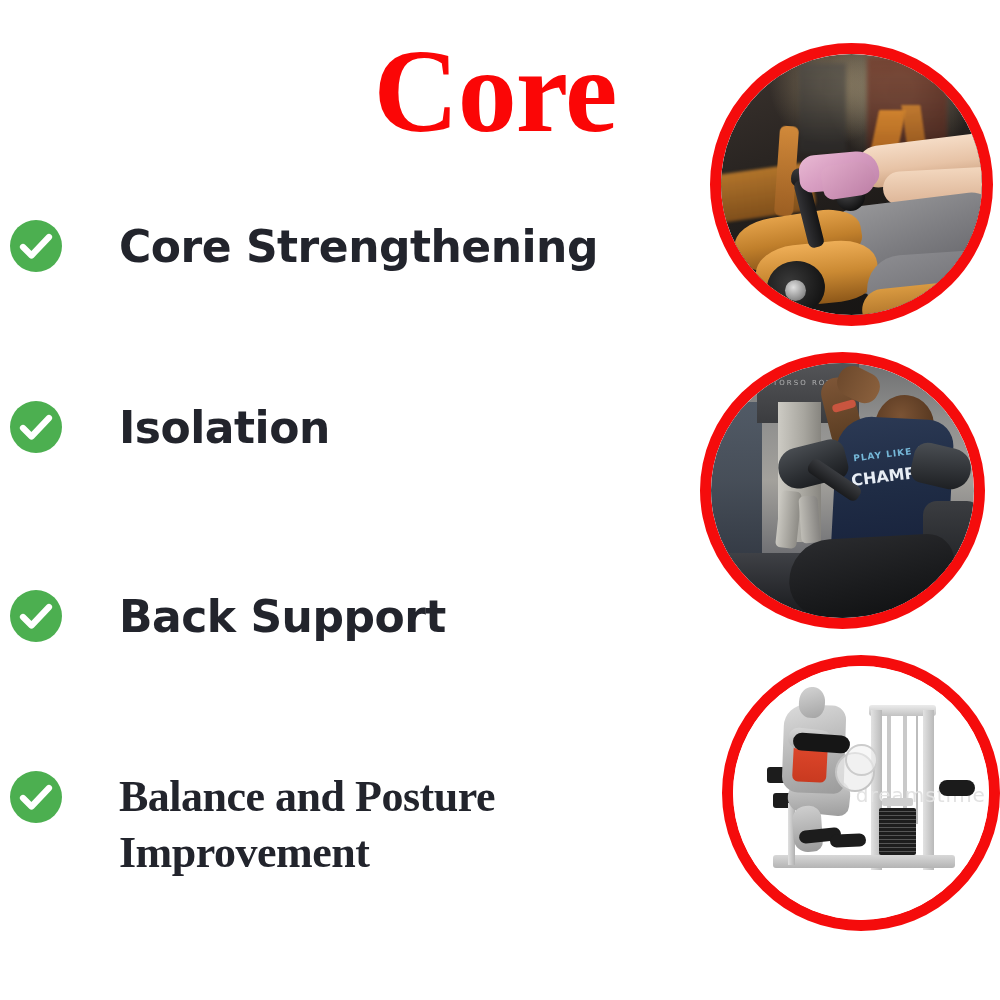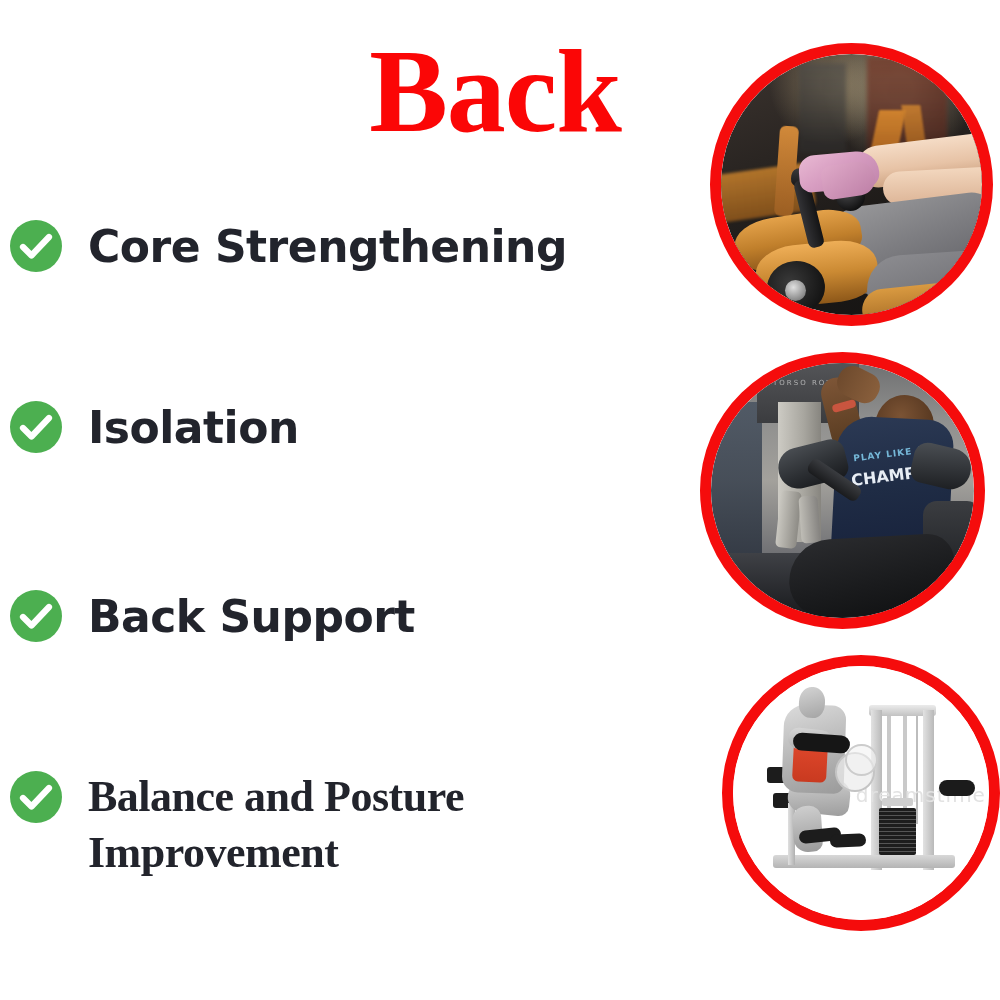--- a/index.html
+++ b/index.html
@@ -38,20 +38,21 @@
     position: absolute;
     left: 0px;
     top: 196px;
     width: 700px;
   }
   .item {
     position: absolute;
     left: 10px;
     display: flex;
     align-items: flex-start;
+    gap: 31px;
   }
   .item.i0 { top: 22px; }
   .item.i1 { top: 203px; }
   .item.i2 { top: 392px; }
   .item.i3 { top: 573px; }
 
   .check {
     flex: 0 0 auto;
     width: 52px;
     height: 52px;
@@ -463,21 +464,21 @@
     font-family: "DejaVu Sans", sans-serif;
     font-size: 20px; color: #e2e2e2; letter-spacing: 1px;
     user-select: none;
   }
 </style>
 </head>
 <body>
 
 <div id="canvas">
 
-  <div id="title">Back</div>
+  <div id="title">Core</div>
 
   <div id="list">
 
     <div class="item i0">
       <span class="check">
         <svg viewBox="0 0 52 52" aria-hidden="true">
           <path d="M13 27 L21.5 35.5 L39 17" fill="none" stroke="#ffffff" stroke-width="6.2" stroke-linecap="round" stroke-linejoin="round"></path>
         </svg>
       </span>
       <span class="item-label">Core Strengthening</span>

